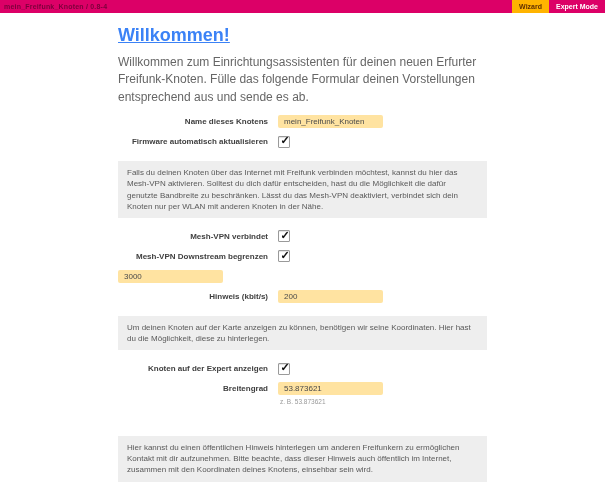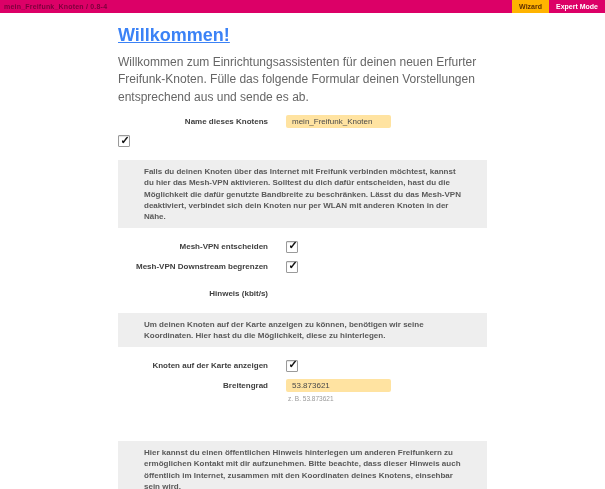--- a/index.html
+++ b/index.html
@@ -53,28 +53,27 @@
     font-size:12px;
     line-height:1.45;
     color:#666666;
     margin-bottom:9px;
   }
   .note {
     background:var(--note-bg,#eeeeee);
     color:#595959;
     font-size:8px;
     line-height:1.4;
-    padding:6px 26px;
+    padding:6px 9px;
     margin:13px 0 12px 0;
-    font-weight:bold;
   }
   .row {
     display:grid;
     grid-template-columns:150px 1fr;
-    column-gap:18px;
+    column-gap:10px;
     align-items:center;
     margin-bottom:7px;
   }
   .row.top { align-items:start; }
   .lbl {
     text-align:right;
     font-size:8px;
     font-weight:bold;
     color:#404040;
     line-height:13px;
@@ -135,77 +134,84 @@
   <p class="intro">Willkommen zum Einrichtungsassistenten für deinen neuen Erfurter Freifunk-Knoten. Fülle das folgende Formular deinen Vorstellungen entsprechend aus und sende es ab.</p>
 
   <div class="row">
     <label class="lbl">Name dieses Knotens</label>
     <div>
       <input class="txt" type="text" value="mein_Freifunk_Knoten" style="">
     </div>
   </div>
 
   <div class="row">
+    <label class="lbl">Firmware automatisch aktualisieren</label>
     <div>
       <span class="chkbox">
         <i class="check">✓</i>
       </span>
     </div>
   </div>
 
   <div class="note">Falls du deinen Knoten über das Internet mit Freifunk verbinden möchtest, kannst du hier das Mesh-VPN aktivieren. Solltest du dich dafür entscheiden, hast du die Möglichkeit die dafür genutzte Bandbreite zu beschränken. Lässt du das Mesh-VPN deaktiviert, verbindet sich dein Knoten nur per WLAN mit anderen Knoten in der Nähe.</div>
 
   <div class="row">
-    <label class="lbl">Mesh-VPN entscheiden</label>
+    <label class="lbl">Mesh-VPN verbindet</label>
     <div>
       <span class="chkbox">
         <i class="check">✓</i>
       </span>
     </div>
   </div>
 
   <div class="row">
     <label class="lbl">Mesh-VPN Downstream begrenzen</label>
     <div>
       <span class="chkbox">
         <i class="check">✓</i>
       </span>
     </div>
   </div>
 
   <div class="row">
+    <div>
+      <input class="txt" type="text" value="3000" style="">
+    </div>
   </div>
 
   <div class="row">
     <label class="lbl">Hinweis (kbit/s)</label>
+    <div>
+      <input class="txt" type="text" value="200" style="">
+    </div>
   </div>
 
   <div class="note">Um deinen Knoten auf der Karte anzeigen zu können, benötigen wir seine Koordinaten. Hier hast du die Möglichkeit, diese zu hinterlegen.</div>
 
   <div class="row">
-    <label class="lbl">Knoten auf der Karte anzeigen</label>
+    <label class="lbl">Knoten auf der Expert anzeigen</label>
     <div>
       <span class="chkbox">
         <i class="check">✓</i>
       </span>
     </div>
   </div>
 
   <div class="row top" style="margin-bottom:11px;">
     <label class="lbl">Breitengrad</label>
     <div>
       <input class="txt" type="text" value="53.873621" style="">
       <div class="hint">z. B. 53.873621</div>
     </div>
   </div>
 
   <div class="row top">
   </div>
 
-  <div class="note" style="margin-top:27px;">Hier kannst du einen öffentlichen Hinweis hinterlegen um anderen Freifunkern zu ermöglichen Kontakt mit dir aufzunehmen. Bitte beachte, dass dieser Hinweis auch öffentlich im Internet, zusammen mit den Koordinaten deines Knotens, einsehbar sein wird.</div>
+  <div class="note" style="margin-top:19px;">Hier kannst du einen öffentlichen Hinweis hinterlegen um anderen Freifunkern zu ermöglichen Kontakt mit dir aufzunehmen. Bitte beachte, dass dieser Hinweis auch öffentlich im Internet, zusammen mit den Koordinaten deines Knotens, einsehbar sein wird.</div>
 
   <div class="row top">
     <label class="lbl">Kontakt</label>
     <div>
       <input class="txt" type="text" value="info@freifunk-erfurt.de" style="">
 
     </div>
   </div>
 </main>
 

